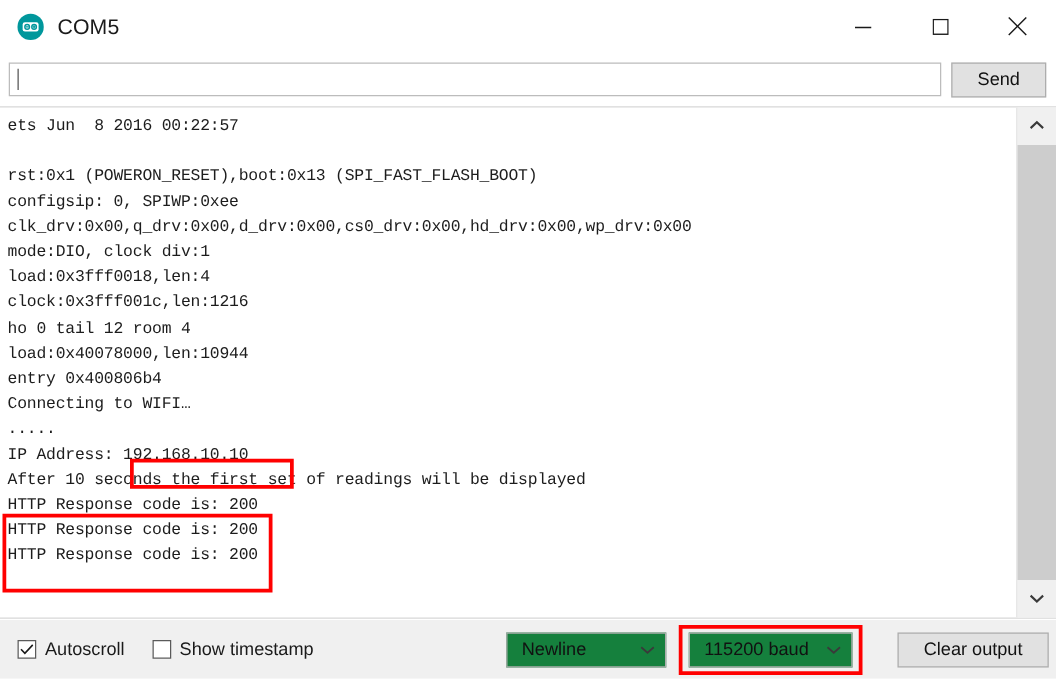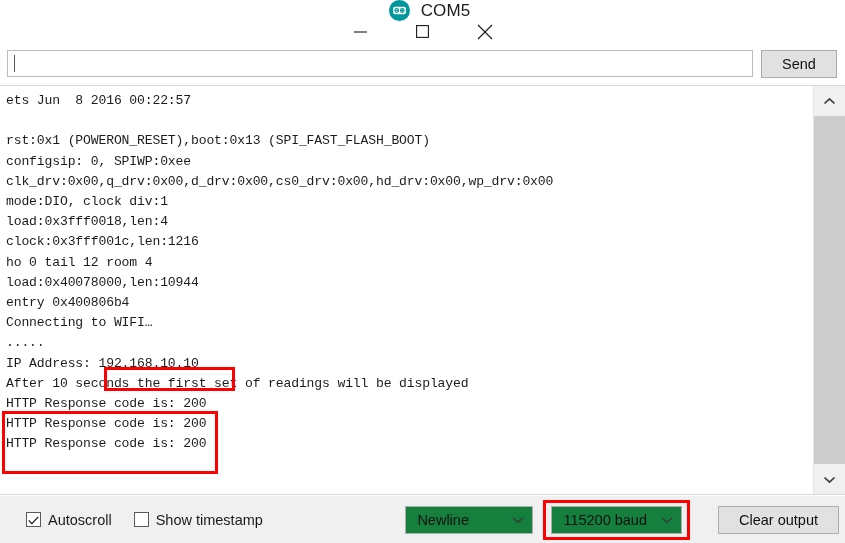--- a/index.html
+++ b/index.html
@@ -20,21 +20,20 @@
   }
 
   
   .titlebar {
     position: absolute;
     left: 0; top: 0;
     width: 845px; height: 42px;
     background: #ffffff;
     display: flex;
     align-items: center;
-    flex-direction: column;
   }
 
   .title-left {
     display: flex;
     align-items: center;
     padding-left: 14px;
     gap: 11px;
     flex: 1;
     height: 100%;
   }
@@ -180,21 +179,21 @@
   }
 
   
   .bottombar {
     position: absolute;
     left: 0; top: 496px;
     width: 845px; height: 47px;
     background: #f0f0f0;
     display: flex;
     align-items: center;
-    padding-left: 26px;
+    padding-left: 14px;
   }
 
   .chk-group {
     display: flex;
     align-items: center;
     gap: 7px;
     margin-right: 22px;
     cursor: default;
   }
   .chkbox {

